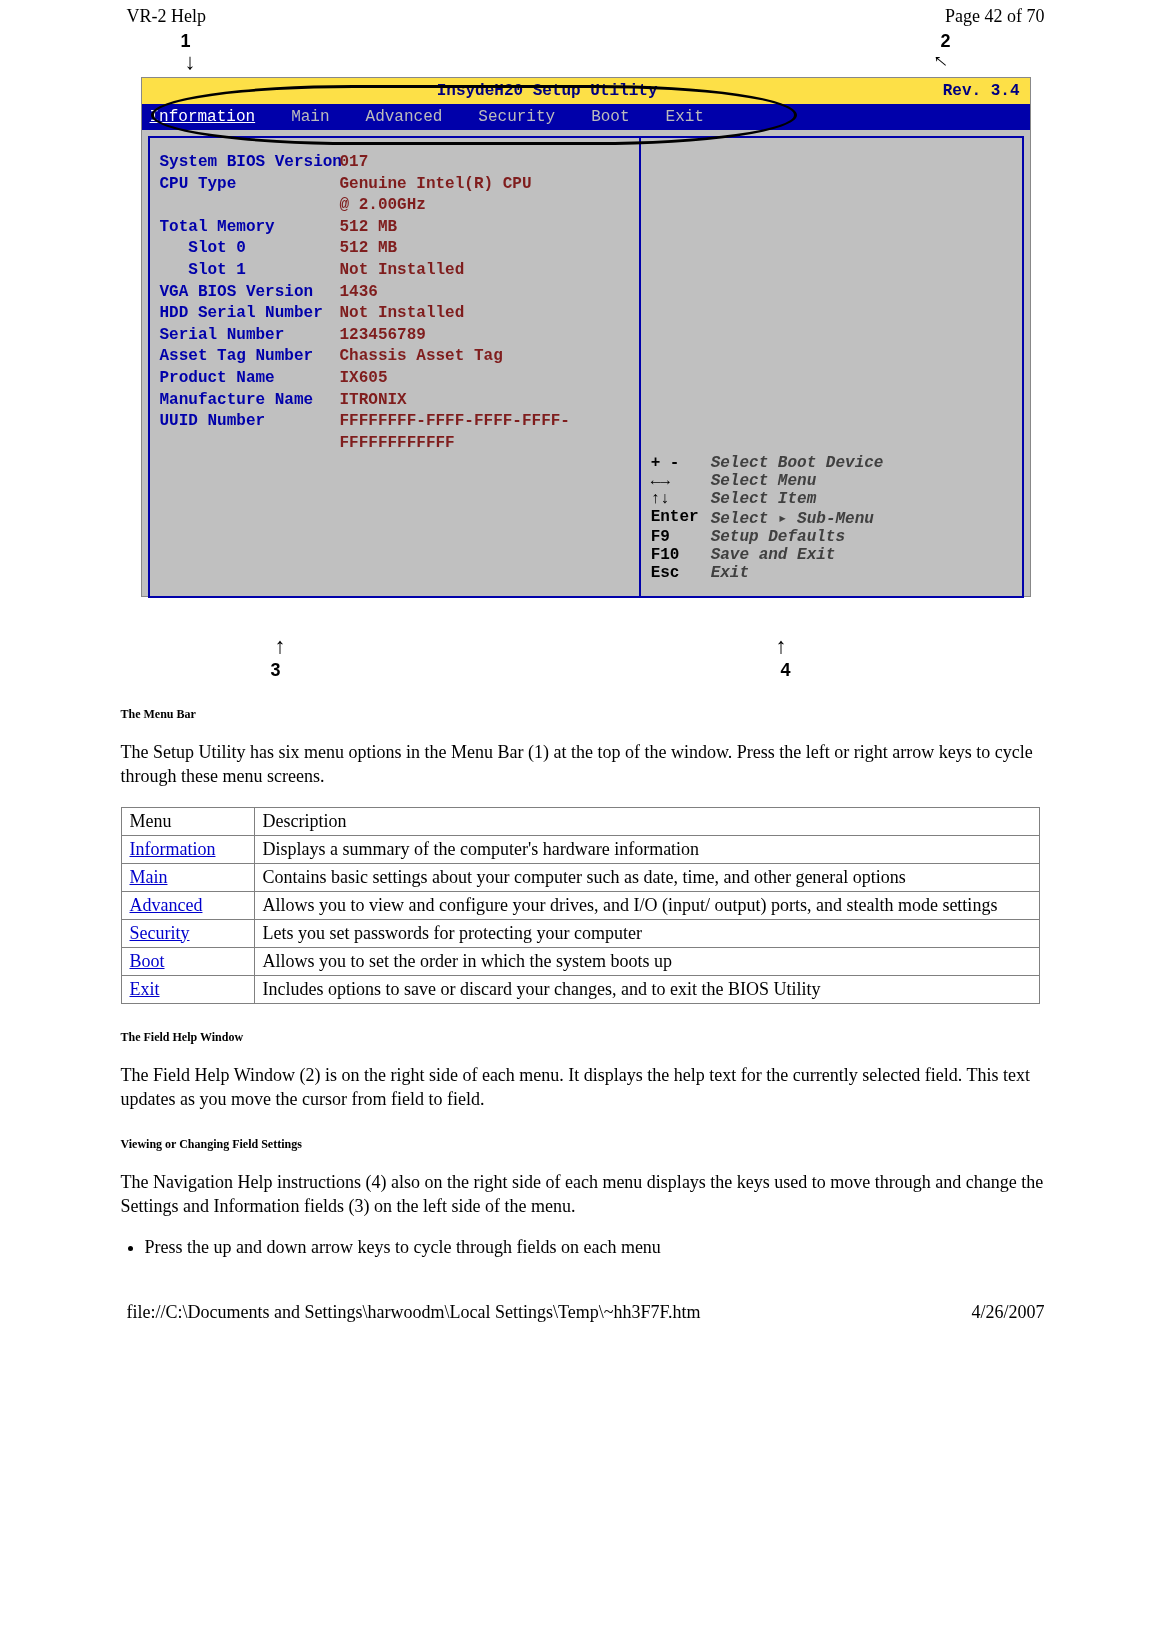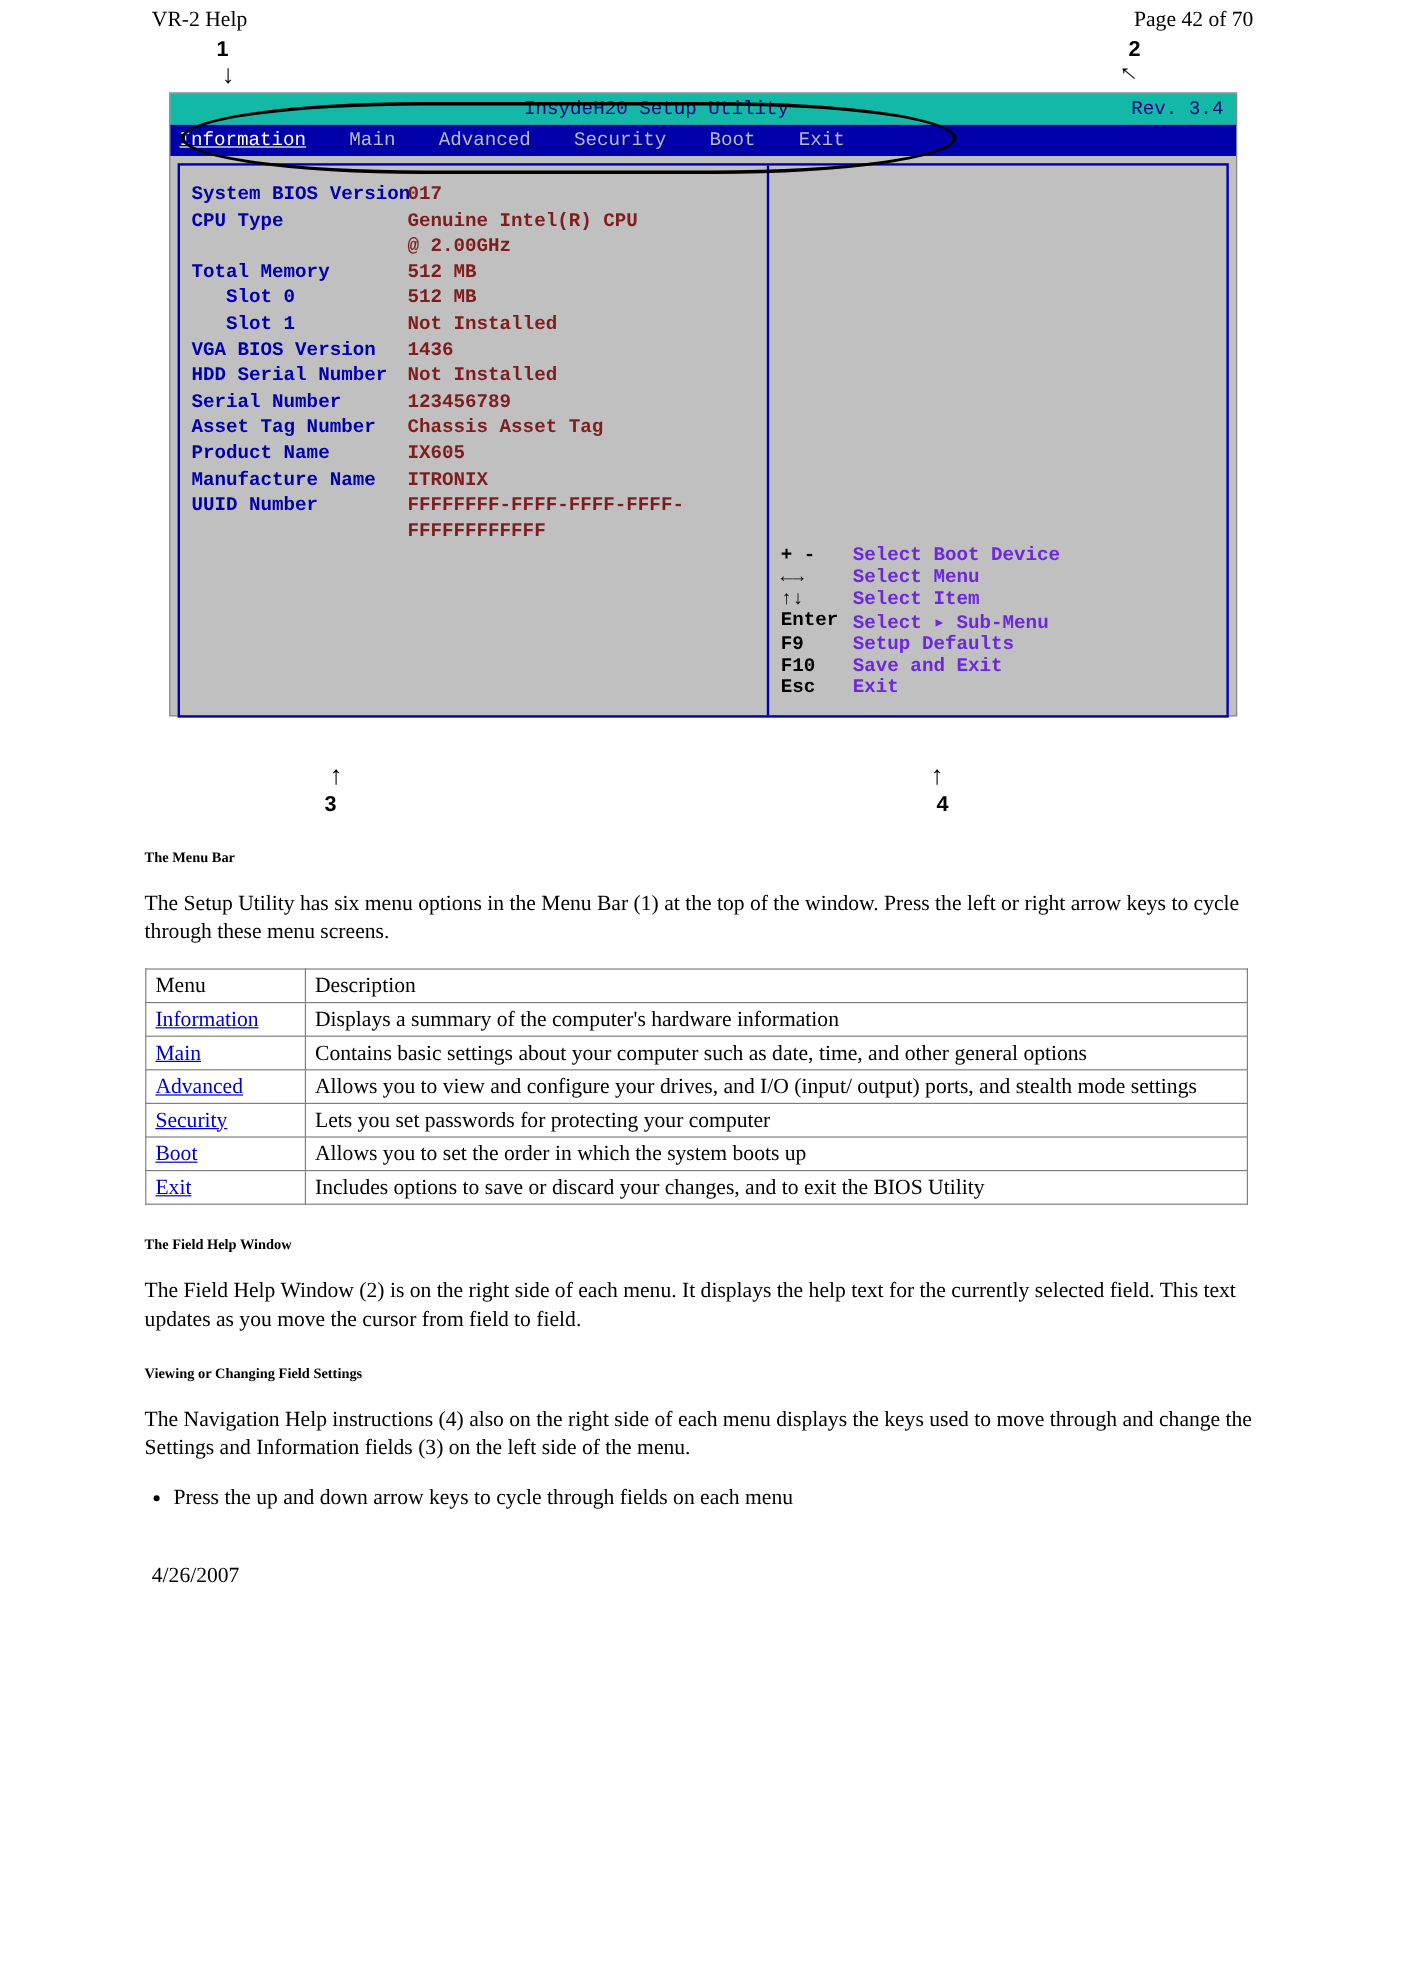--- a/index.html
+++ b/index.html
@@ -48,24 +48,24 @@
   .bios-window {
     position:absolute;
     left: 20px;
     top: 40px;
     right: 20px;
     bottom: 80px;
     background: #c0c0c0;
     border: 1px solid #888;
   }
   .bios-titlebar {
-    background: #14b8a6;
+    background: #fde047;
     color: #000080;
     font-family: "Courier New", monospace;
-    font-weight: normal;
+    font-weight: bold;
     display:flex;
     justify-content:space-between;
     padding: 4px 10px;
     font-size: 16px;
   }
   .bios-menubar {
     background: #0000aa;
     color:#bbb;
     font-family: "Courier New", monospace;
     font-size: 16px;
@@ -99,21 +99,21 @@
     font-size:16px;
     display:flex;
     flex-direction:column;
     justify-content:flex-end;
   }
   .kv { display:flex; }
   .kv .k { color:#0000aa; font-weight: bold; width: 180px; white-space:pre;}
   .kv .v { color:#7f1d1d; font-weight: bold;}
   .nav-line { display:flex; }
   .nav-line .nk { color:#000; font-weight:bold; width:60px; }
-  .nav-line .nv { color:#6d28d9; font-weight:bold; }
+  .nav-line .nv { color:#404040; font-weight:bold;font-style:italic; }
   .oval {
     position:absolute;
     left: 30px;
     top: 48px;
     width: 640px;
     height: 54px;
     border: 3px solid #000;
     border-radius: 50% / 80%;
     pointer-events:none;
   }
@@ -315,15 +315,16 @@
 
     <h3 class="sec">Viewing or Changing Field Settings</h3>
     <p>The Navigation Help instructions (4) also on the right side of each menu displays the keys used to move through and change the Settings and Information fields  (3) on the left side of the menu.</p>
 
     <ul>
       <li>Press the up and down arrow keys to cycle through fields on each menu</li>
     </ul>
   </div>
 
   <div class="footer-line">
+    <span>file://C:\Documents and Settings\harwoodm\Local Settings\Temp\~hh3F7F.htm</span>
     <span>4/26/2007</span>
   </div>
 </div>
 
 </body></html>

